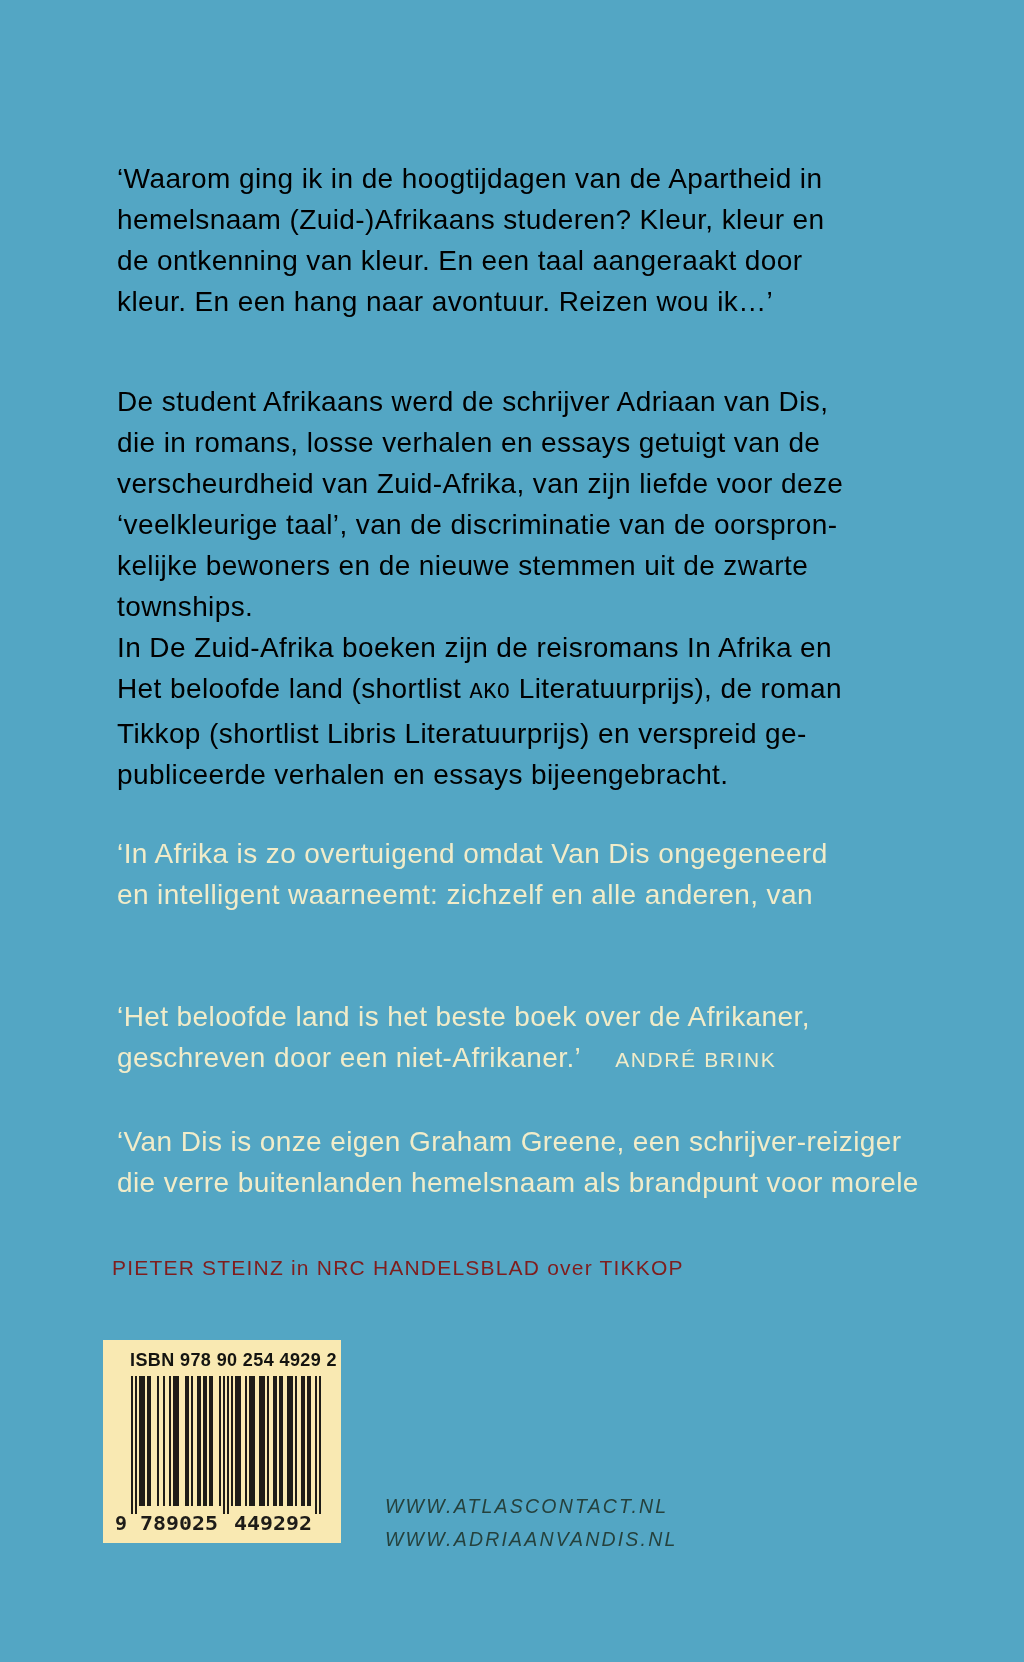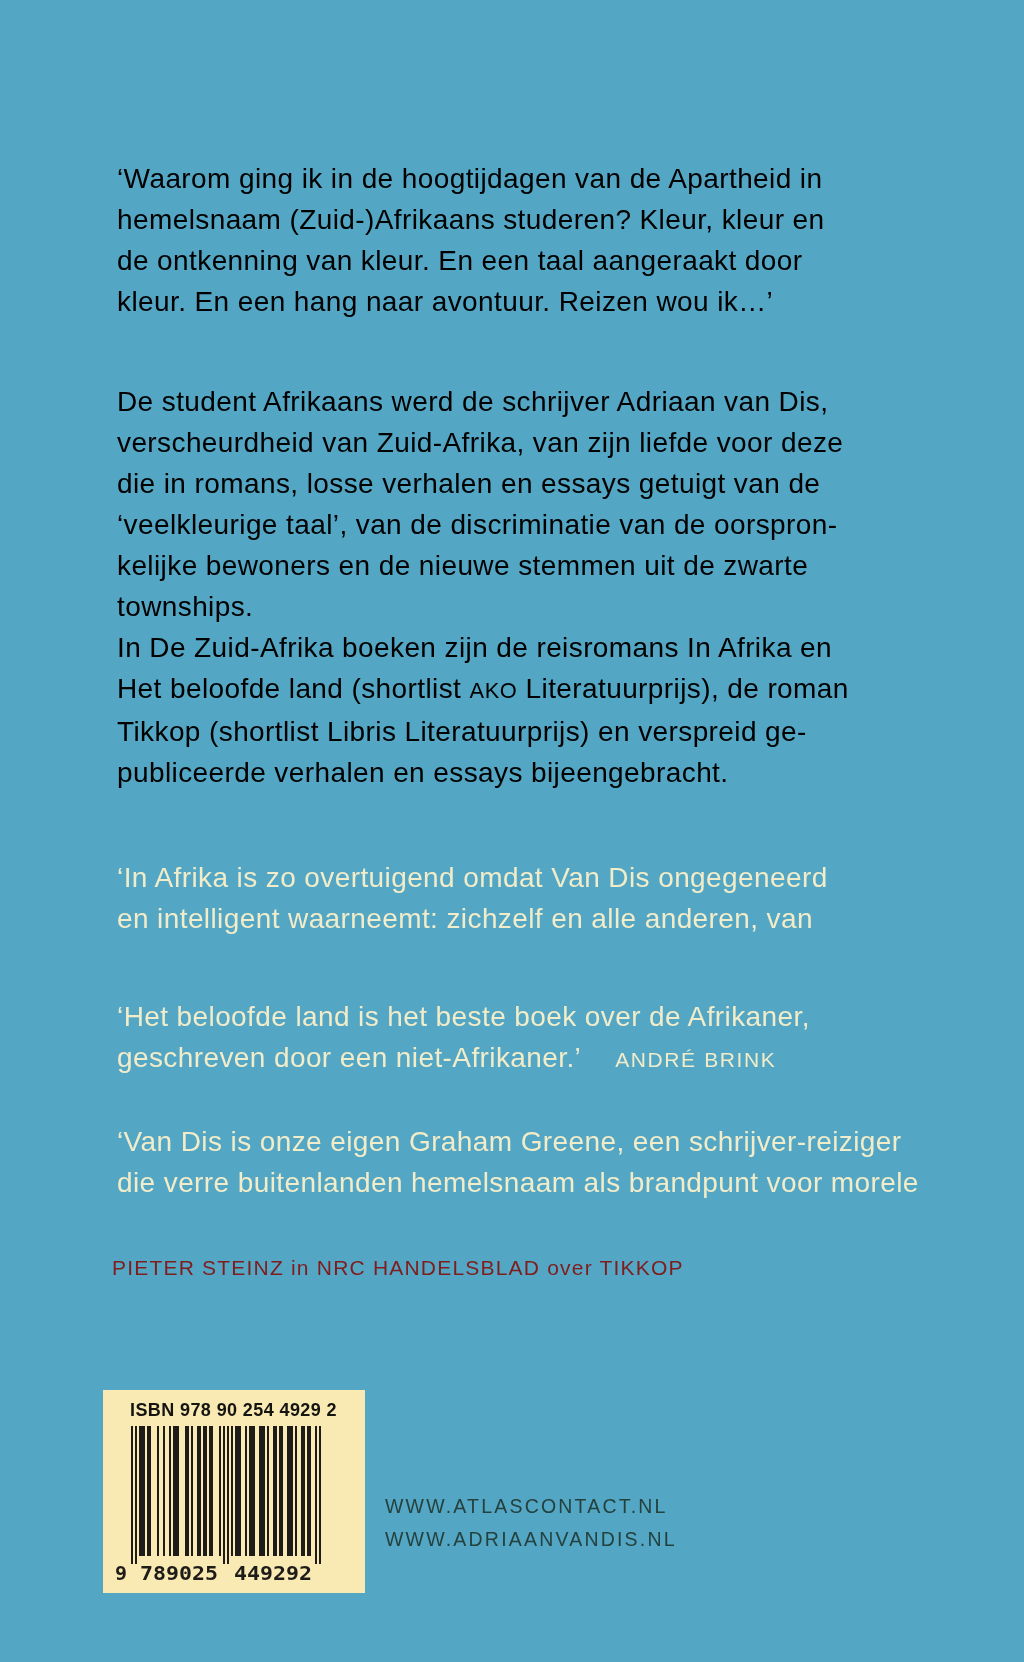--- a/index.html
+++ b/index.html
@@ -8,64 +8,64 @@
     width:1024px;height:1662px;
     background:#53a6c4;
     font-family:"Liberation Sans","DejaVu Sans",sans-serif;
     overflow:hidden;
   }
   .block{position:absolute;white-space:nowrap;}
   .tl{font-size:28px;line-height:41px;letter-spacing:0.4px;}
   .ink-dark .tl{color:#000000;}
   .ink-cream .tl{color:#f1ecc9;}
   .it{}
-  .sc{font-size:0.78em;letter-spacing:0.6px;}
+  .sc{font-size:0.78em;letter-spacing:0.6px;font-family:Liberation Mono, monospace;}
   .attr{font-size:21px;letter-spacing:1.6px;margin-left:34px;}
   .attrline .tl{font-size:21px;line-height:28px;letter-spacing:1.2px;color:#7f1d1d;}
   .barcode-panel{
-    position:absolute;left:103px;top:1390px;width:262px;height:203px;
+    position:absolute;left:103px;top:1340px;width:238px;height:203px;
     background:#f9e9b2;
   }
   .isbn-label{
     position:absolute;left:27px;top:10px;
     font-size:18px;font-weight:bold;color:#141410;letter-spacing:0.4px;white-space:nowrap;
   }
   .barcode-svg{position:absolute;left:6px;top:36px;}
   .websites{position:absolute;left:385px;top:1490px;}
   .site{
     font-size:19.5px;line-height:33px;letter-spacing:2.2px;
-    color:#25413d;white-space:nowrap;
+    color:#25413d;white-space:nowrap;font-style:italic;
   }
 </style>
 </head>
 <body>
 
 <div class="cover">
 
   <div class="block ink-dark" style="left:117px;top:158px;">
       <div class="tl"><span>‘Waarom ging ik in de hoogtijdagen van de Apartheid in</span></div>
       <div class="tl"><span>hemelsnaam (Zuid-)Afrikaans studeren? Kleur, kleur en</span></div>
       <div class="tl"><span>de ontkenning van kleur. En een taal aangeraakt door</span></div>
       <div class="tl"><span>kleur. En een hang naar avontuur. Reizen wou ik…’</span></div>
     </div>
 
   <div class="block ink-dark" style="left:117px;top:373px;margin-top:8px;">
       <div class="tl"><span>De student Afrikaans werd de schrijver Adriaan van Dis,</span></div>
+      <div class="tl"><span>die in romans, losse verhalen en essays getuigt van de</span></div>
       <div class="tl"><span>verscheurdheid van Zuid-Afrika, van zijn liefde voor deze</span></div>
-      <div class="tl"><span>die in romans, losse verhalen en essays getuigt van de</span></div>
       <div class="tl"><span>‘veelkleurige taal’, van de discriminatie van de oorspron-</span></div>
       <div class="tl"><span>kelijke bewoners en de nieuwe stemmen uit de zwarte</span></div>
       <div class="tl"><span>townships.</span></div>
       <div class="tl"><span>In </span><span class="it">De Zuid-Afrika boeken</span><span> zijn de reisromans </span><span class="it">In Afrika</span><span> en</span></div>
       <div class="tl"><span class="it">Het beloofde land</span><span> (shortlist </span><span class="sc">AKO</span><span> Literatuurprijs), de roman</span></div>
       <div class="tl"><span class="it">Tikkop</span><span> (shortlist Libris Literatuurprijs) en verspreid ge-</span></div>
       <div class="tl"><span>publiceerde verhalen en essays bijeengebracht.</span></div>
     </div>
 
-  <div class="block ink-cream" style="left:117px;top:833px;margin-top:24px;">
+  <div class="block ink-cream" style="left:117px;top:833px;">
       <div class="tl"><span>‘</span><span class="it">In Afrika</span><span> is zo overtuigend omdat Van Dis ongegeneerd</span></div>
       <div class="tl"><span>en intelligent waarneemt: zichzelf en alle anderen, van</span></div>
     </div>
 
   <div class="block ink-cream" style="left:117px;top:996px;">
       <div class="tl"><span>‘</span><span class="it">Het beloofde land</span><span> is het beste boek over de Afrikaner,</span></div>
       <div class="tl"><span>geschreven door een niet-Afrikaner.’</span><span class="attr">ANDRÉ BRINK</span></div>
     </div>
 
   <div class="block ink-cream" style="left:117px;top:1121px;">

